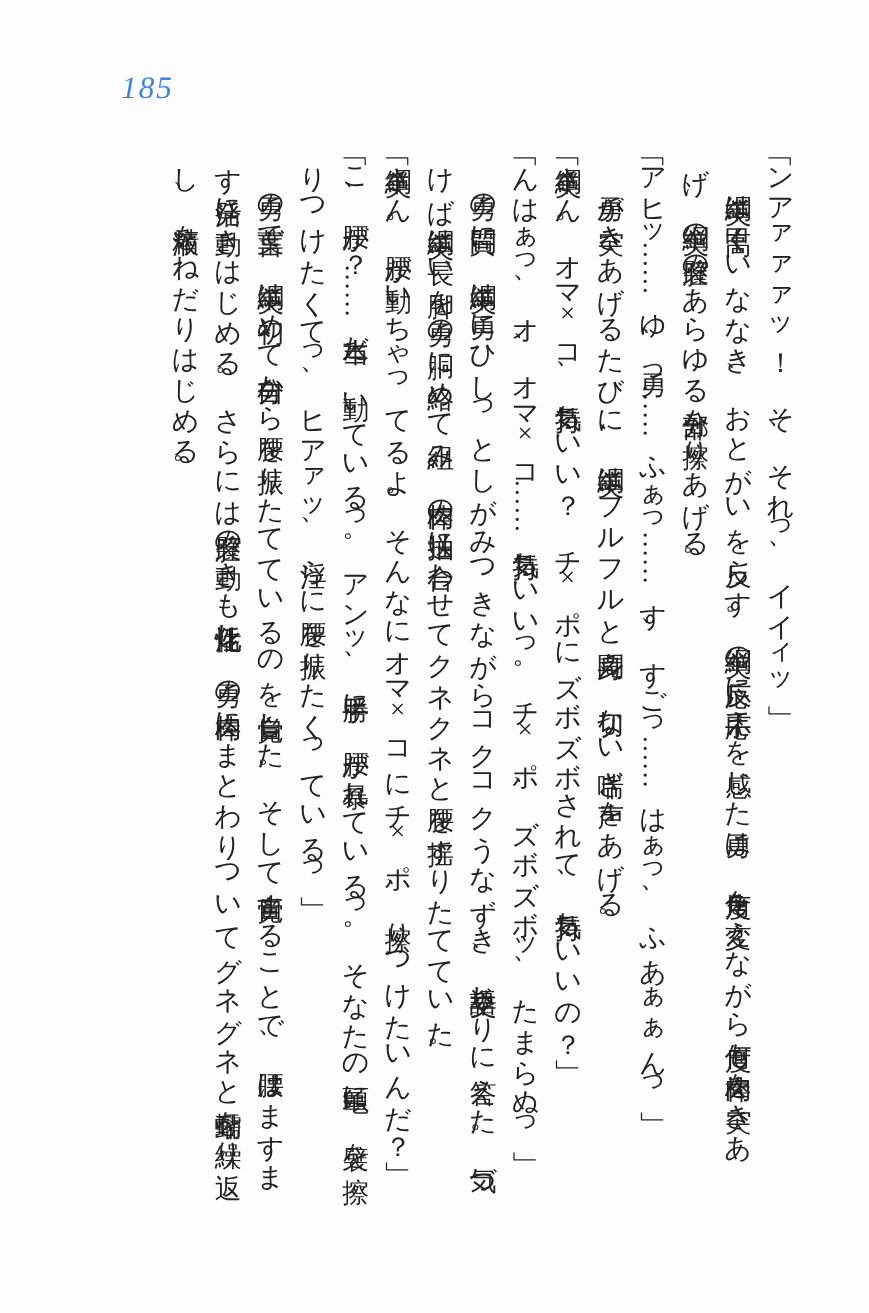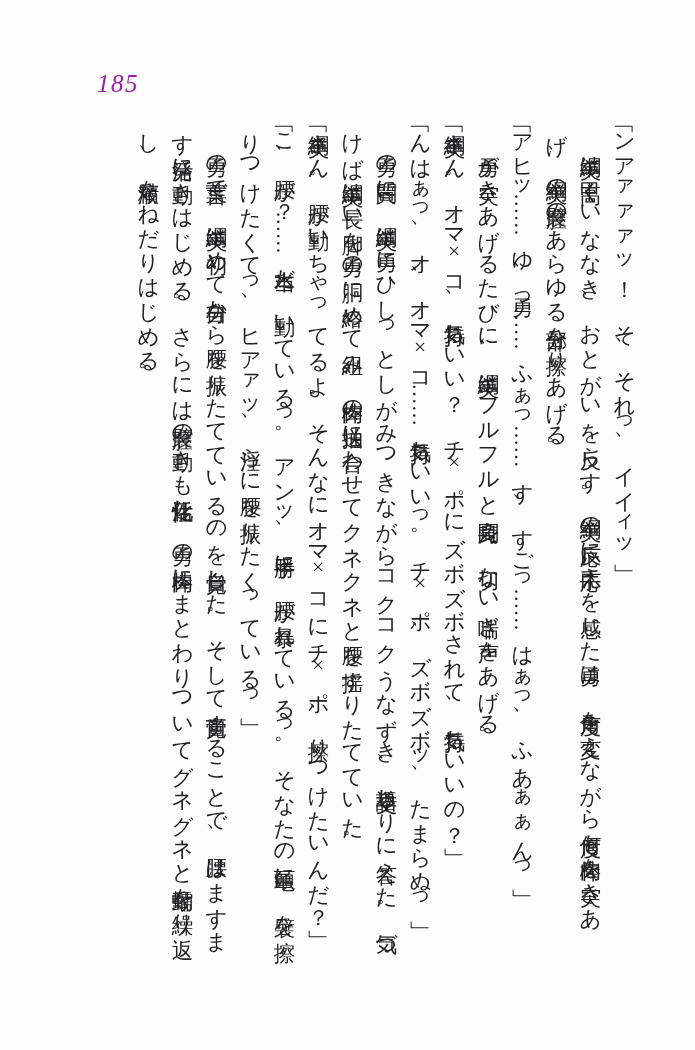--- a/index.html
+++ b/index.html
@@ -15,22 +15,21 @@
     overflow: hidden;
     font-family: "Liberation Serif", "DejaVu Serif", serif;
   }
   .page-number {
     position: absolute;
     left: 97px;
     top: 57px;
     font-style: italic;
     font-size: 25px;
     letter-spacing: 1.5px;
-    color: #a21caf;
-    margin-top: 13px;
+    color: #3b82f6;
   }
   .text-area {
     position: absolute;
     top: 119px;
     right: 54px;
     height: 824px;
     writing-mode: vertical-rl;
     -webkit-writing-mode: vertical-rl;
     text-orientation: mixed;
     font-size: 21.5px;

